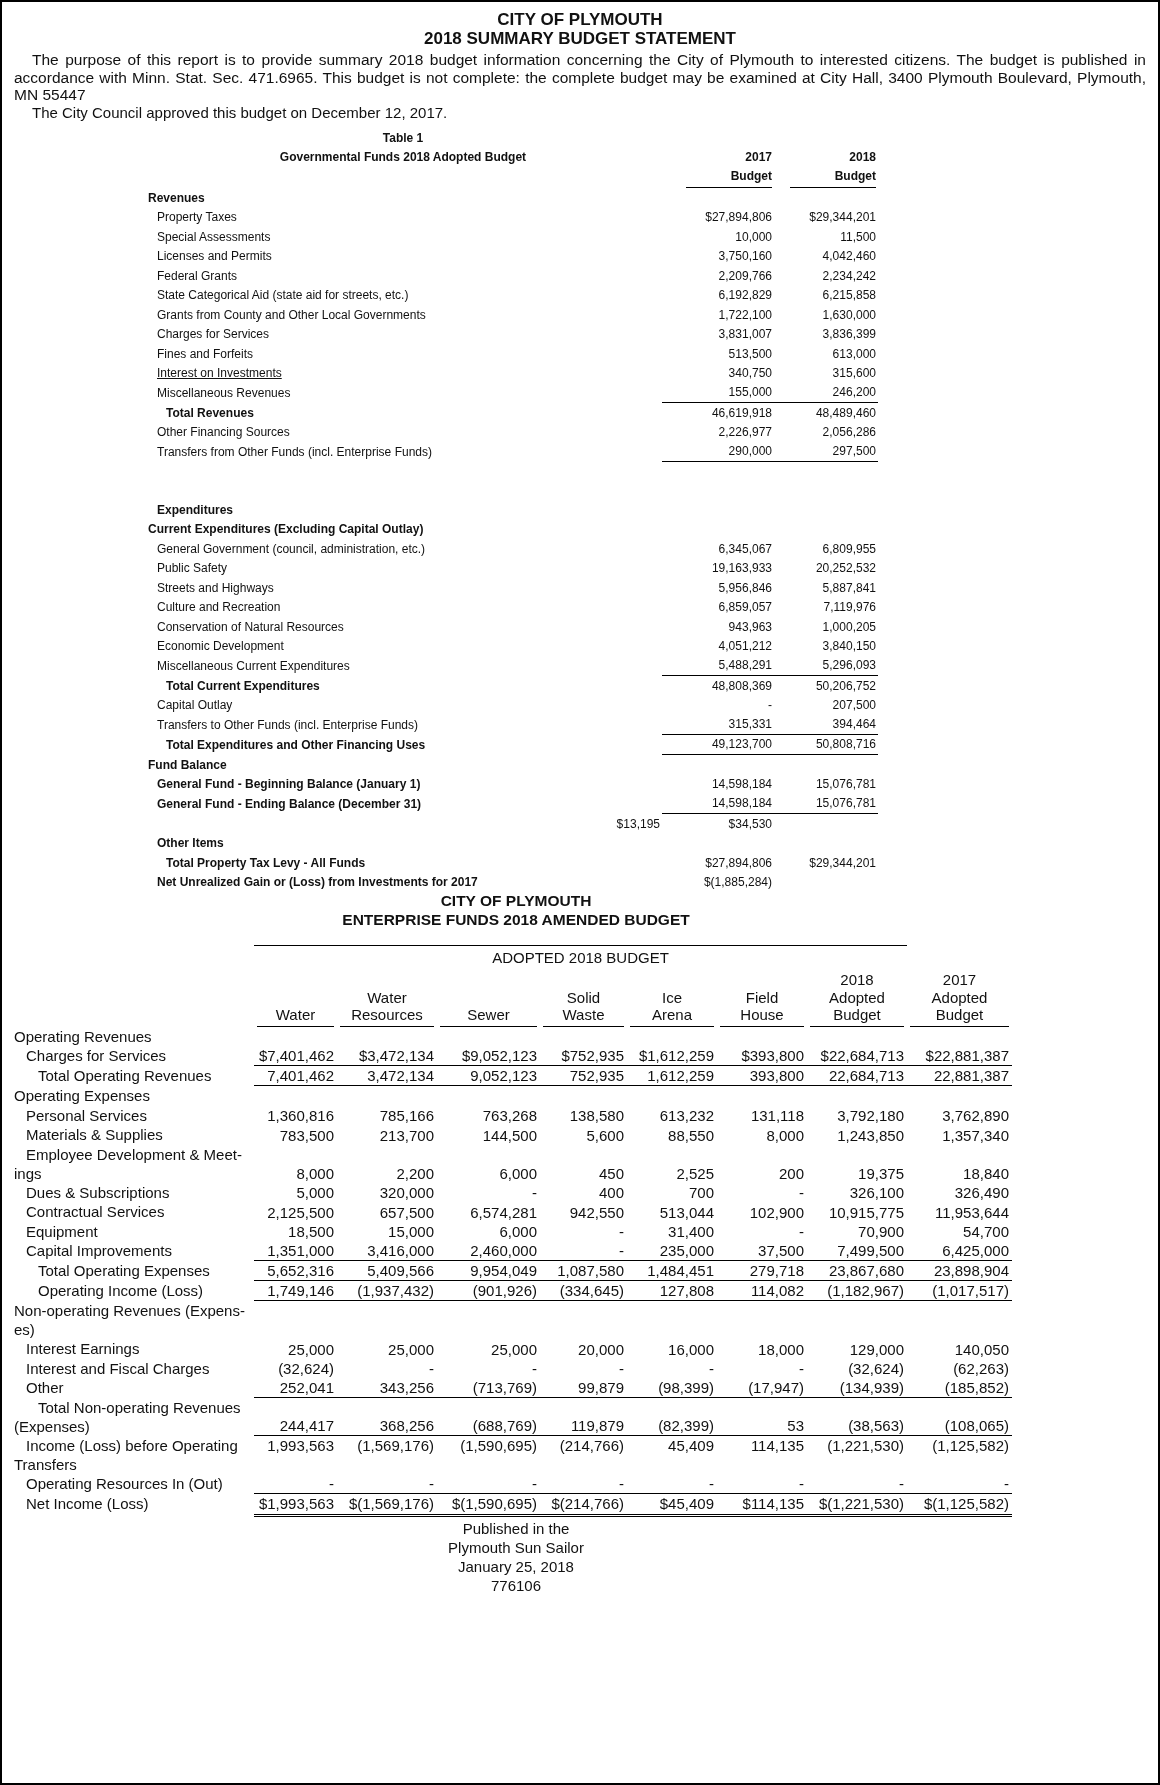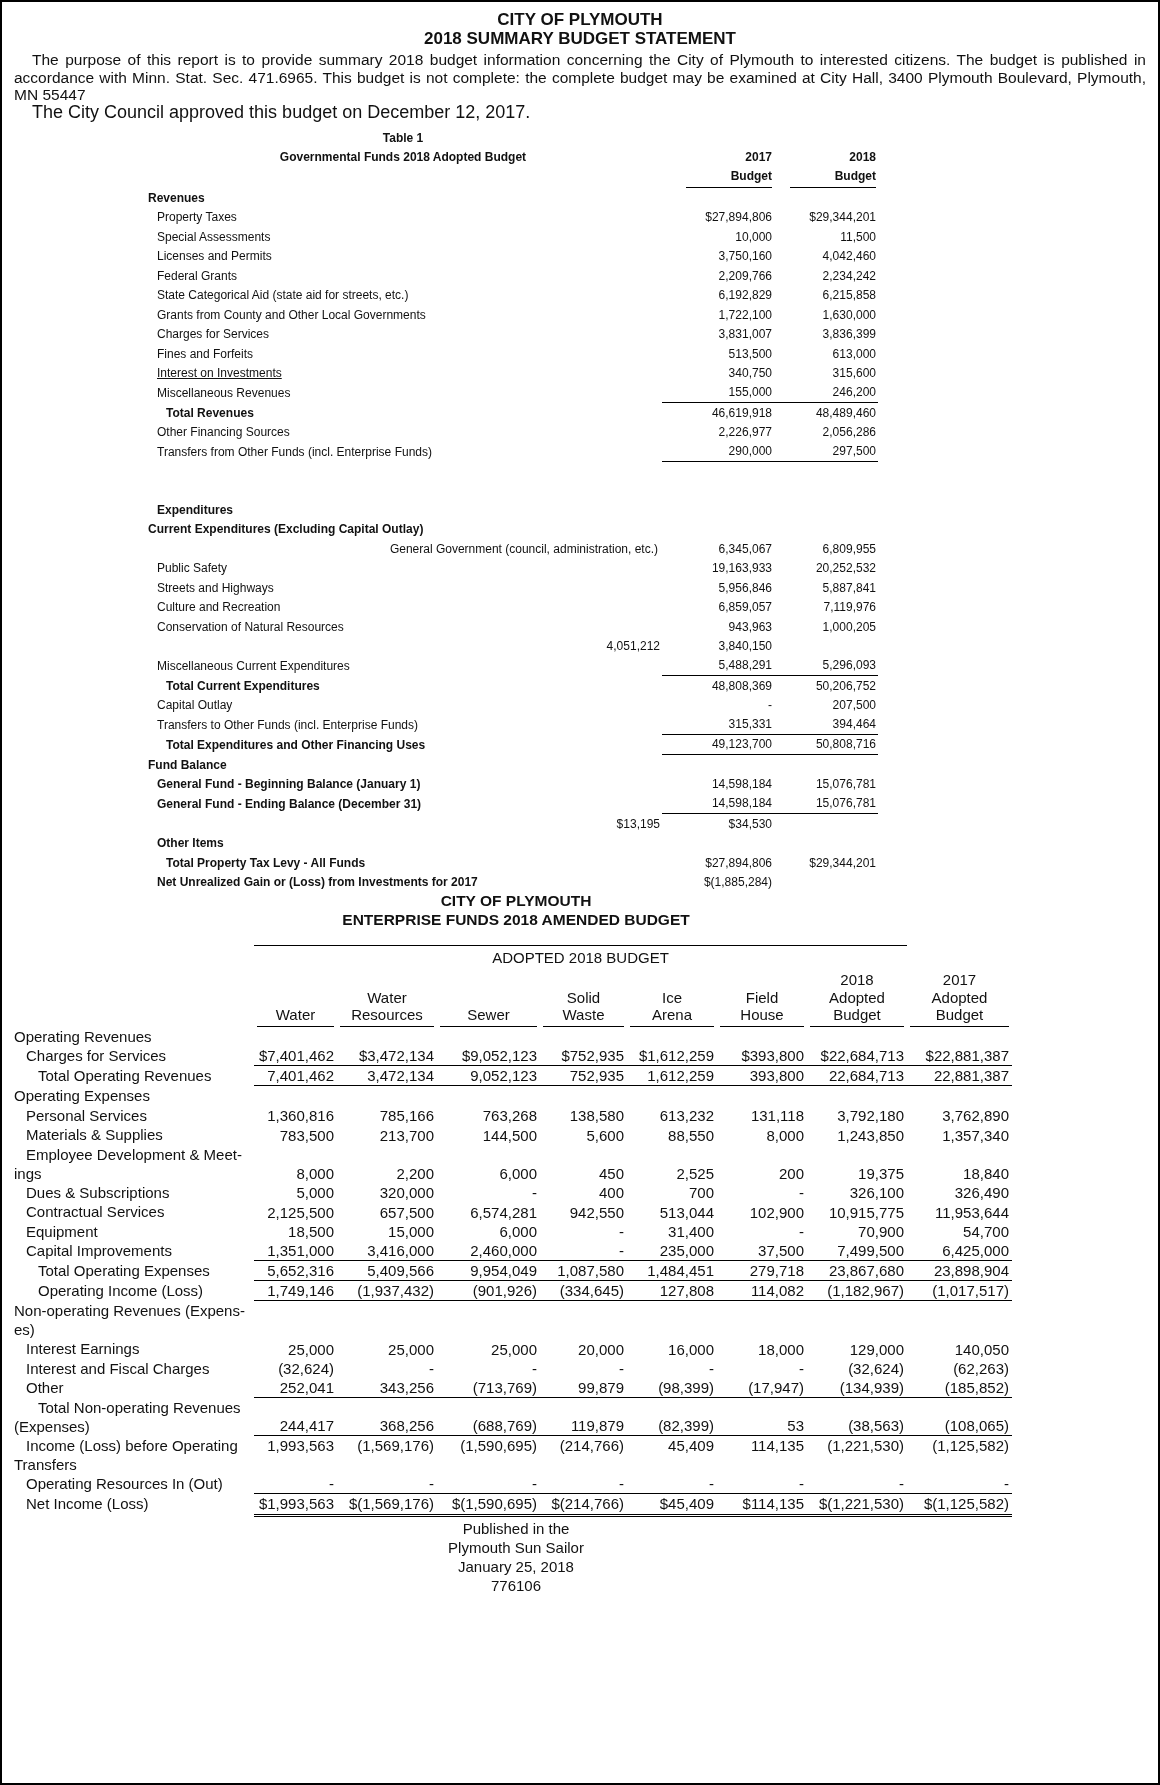--- a/index.html
+++ b/index.html
@@ -12,21 +12,21 @@
     border: 2px solid #000;
     padding: 8px 12px;
     overflow: hidden;
     margin: 0 auto;
   }
   .b { font-weight: bold; }
   .tc { text-align: center; }
 
   .doc-title { text-align: center; font-weight: bold; font-size: 17px; line-height: 19px; }
   .intro { font-size: 15.5px; line-height: 17.5px; text-align: justify; text-indent: 18px; margin-top: 3px; }
-  .approval { font-size: 18px; line-height: 17.5px; text-indent: 18px; }
+  .approval { font-size: 15px; line-height: 17.5px; text-indent: 18px; }
 
   
   .t1 { margin-left: 134px; width: 730px; font-size: 12px; margin-top: 8px; }
   .t1-row { display: grid; grid-template-columns: 1fr 112px 104px; min-height: 19.5px; align-items: end; line-height: 19px; }
   .t1-row.th { min-height: 19px; }
   .t1-spacer { min-height: 38px; }
   .c-lbl { padding-right: 4px; }
   .c-val { text-align: right; padding-right: 2px; }
   .c-val.ru { border-bottom: 1.5px solid #000; }
   .hu { display: inline-block; width: 86px; border-bottom: 1.5px solid #000; padding-bottom: 1px; }
@@ -150,21 +150,21 @@
           <div class="c-lbl b" style="padding-left: 9px;">Expenditures</div>
           <div class="c-val"></div>
           <div class="c-val"></div>
         </div>
         <div class="t1-row">
           <div class="c-lbl b" style="padding-left: 0px;">Current Expenditures (Excluding Capital Outlay)</div>
           <div class="c-val"></div>
           <div class="c-val"></div>
         </div>
         <div class="t1-row">
-          <div class="c-lbl" style="padding-left: 9px; text-align: right;">General Government (council, administration, etc.)</div>
+          <div class="c-lbl" style="padding-left: 9px;">General Government (council, administration, etc.)</div>
           <div class="c-val">6,345,067</div>
           <div class="c-val">6,809,955</div>
         </div>
         <div class="t1-row">
           <div class="c-lbl" style="padding-left: 9px;">Public Safety</div>
           <div class="c-val">19,163,933</div>
           <div class="c-val">20,252,532</div>
         </div>
         <div class="t1-row">
           <div class="c-lbl" style="padding-left: 9px;">Streets and Highways</div>
@@ -175,20 +175,21 @@
           <div class="c-lbl" style="padding-left: 9px;">Culture and Recreation</div>
           <div class="c-val">6,859,057</div>
           <div class="c-val">7,119,976</div>
         </div>
         <div class="t1-row">
           <div class="c-lbl" style="padding-left: 9px;">Conservation of Natural Resources</div>
           <div class="c-val">943,963</div>
           <div class="c-val">1,000,205</div>
         </div>
         <div class="t1-row">
+          <div class="c-lbl" style="padding-left: 9px;">Economic Development</div>
           <div class="c-val">4,051,212</div>
           <div class="c-val">3,840,150</div>
         </div>
         <div class="t1-row">
           <div class="c-lbl" style="padding-left: 9px;">Miscellaneous Current Expenditures</div>
           <div class="c-val ru">5,488,291</div>
           <div class="c-val ru">5,296,093</div>
         </div>
         <div class="t1-row">
           <div class="c-lbl b" style="padding-left: 18px;">Total Current Expenditures</div>

